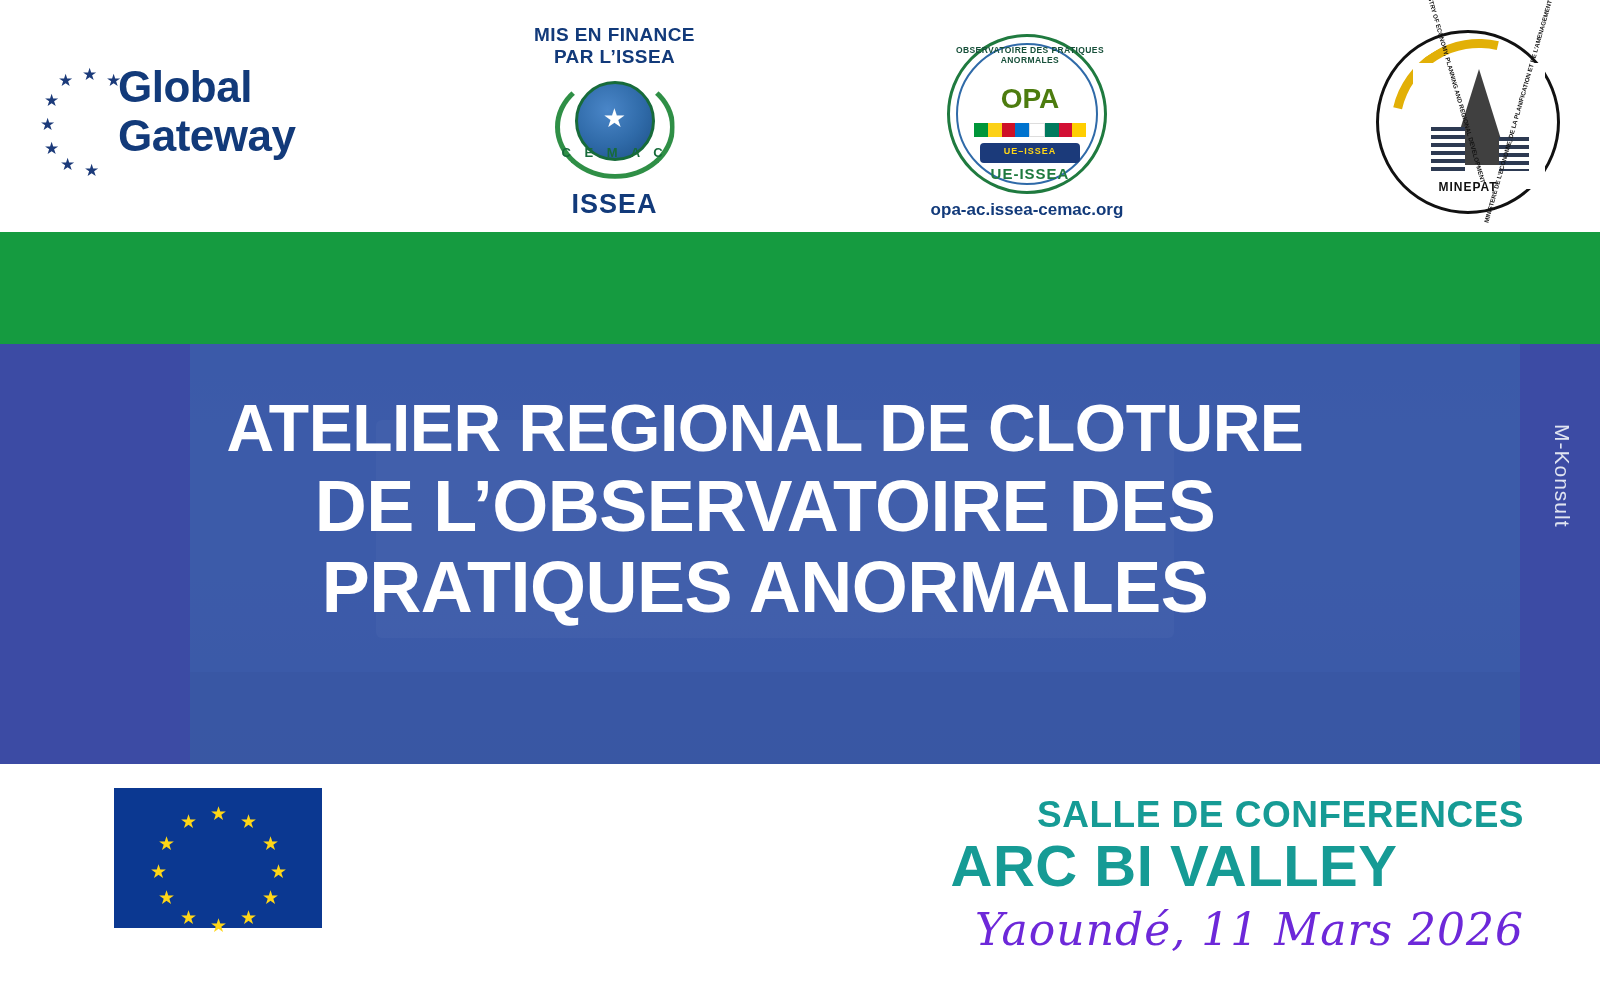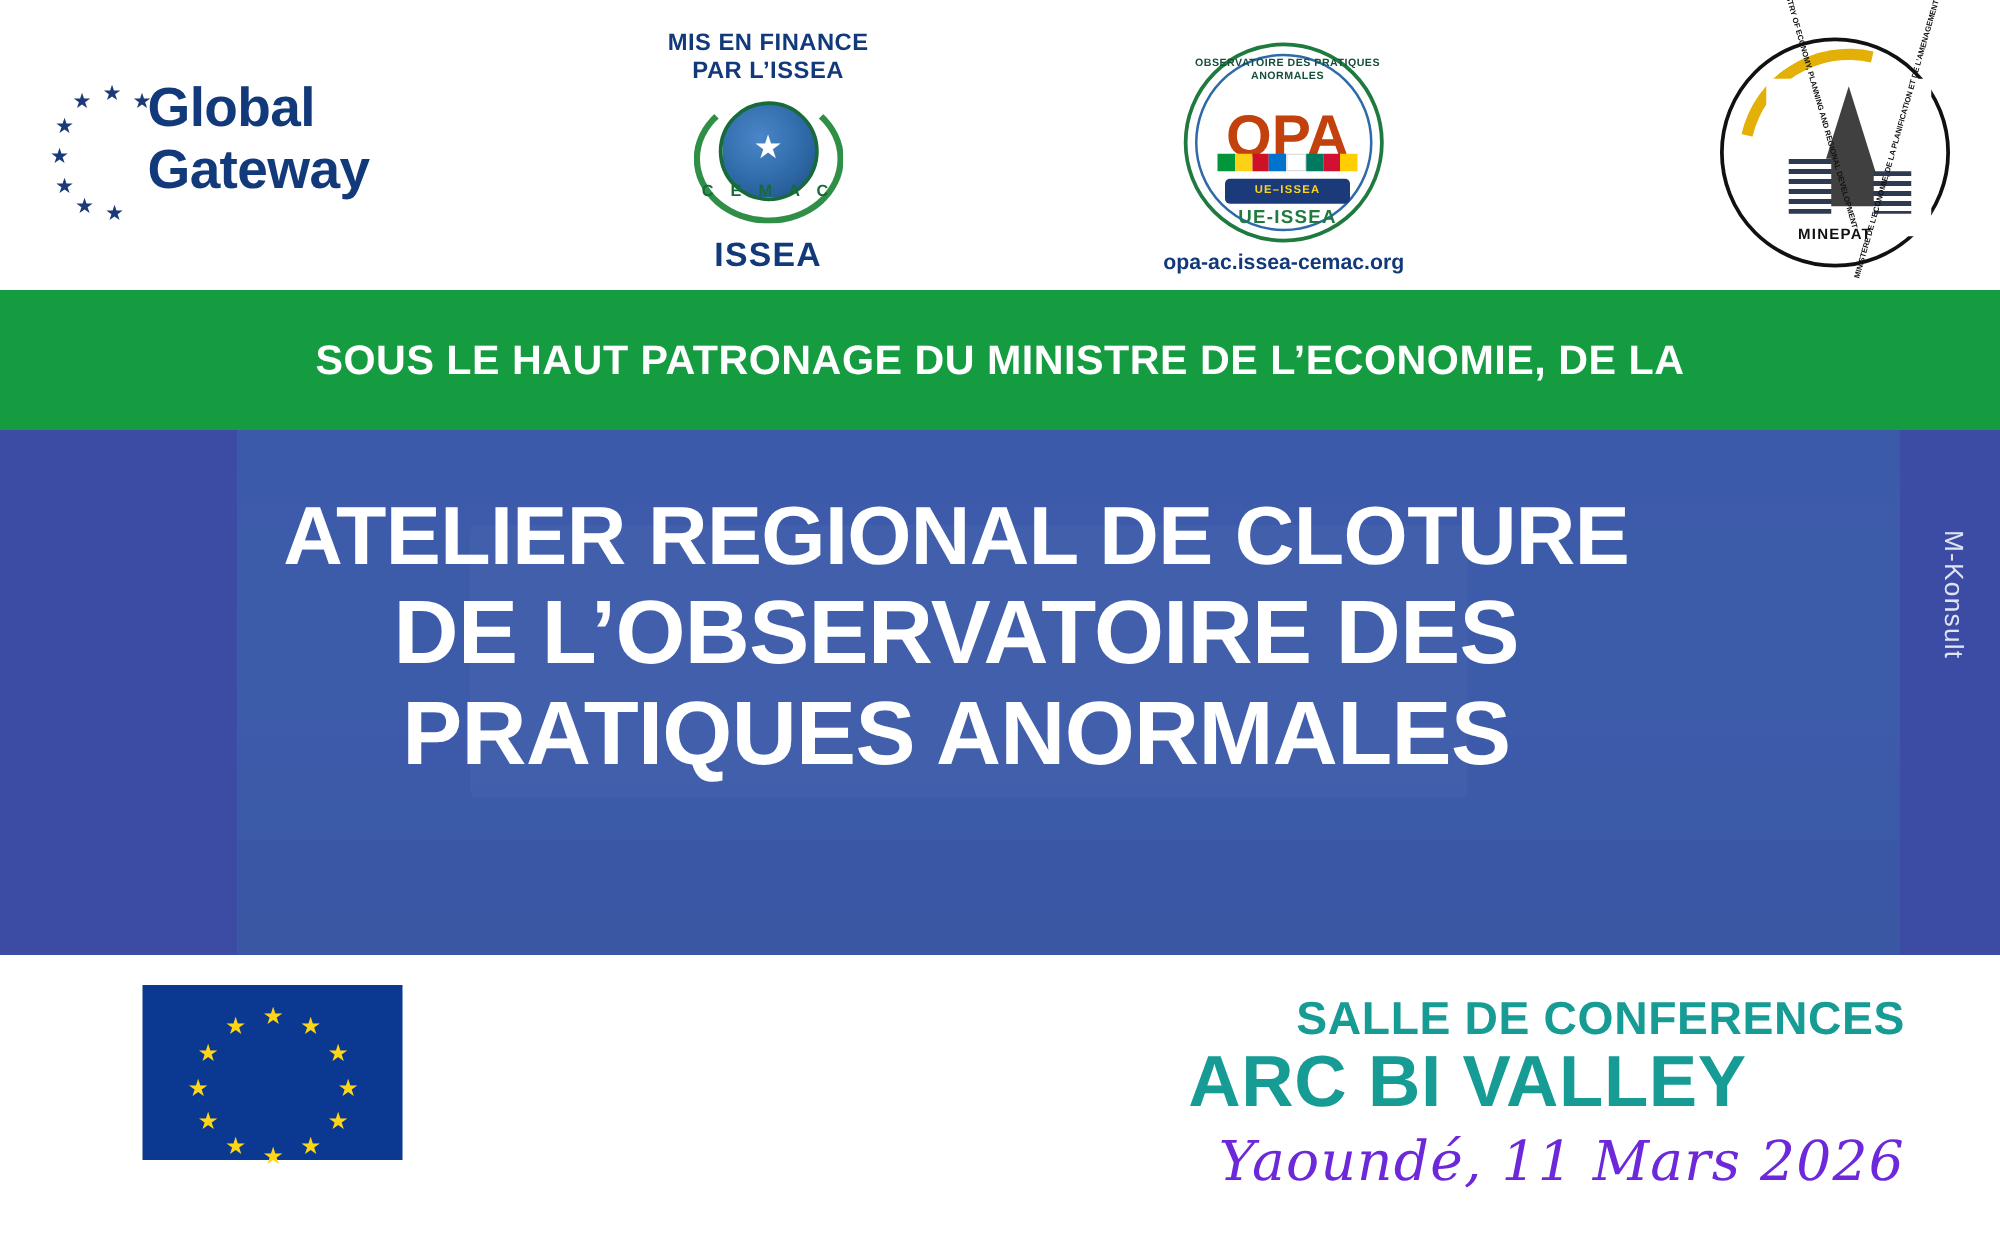--- a/index.html
+++ b/index.html
@@ -99,21 +99,21 @@
     position: absolute; left: 6px; top: 6px; right: 6px; bottom: 6px;
     border-radius: 50%; border: 2px solid #2f6aa8;
   }
   .opa-arc-text {
     position: absolute; left: 0; top: 8px; width: 160px;
     font-size: 8.5px; font-weight: bold; color: #17503a;
     letter-spacing: 0.4px;
   }
   .opa-main {
     position: absolute; left: 0; top: 48px; width: 160px;
-    font-size: 47px; font-weight: bold; color: #c2410c; line-height: 1;
+    font-size: 28px; font-weight: bold; color: #4d7c0f; line-height: 1;
   }
   .opa-flags {
     position: absolute; left: 24px; top: 86px;
     width: 112px; height: 14px;
     display: flex;
   }
   .opa-flags i { flex: 1; height: 14px; display: block; }
   .opa-ue {
     position: absolute; left: 30px; top: 106px;
     width: 100px; height: 20px; border-radius: 4px;
@@ -365,21 +365,21 @@
       <div class="minepat-name">MINEPAT</div>
       <div class="minepat-ring-text">
         <span class="mrt-l">MINISTERE DE L’ECONOMIE, DE LA PLANIFICATION ET DE L’AMENAGEMENT DU TERRITOIRE</span>
         <span class="mrt-r">MINISTRY OF ECONOMY, PLANNING AND REGIONAL DEVELOPMENT</span>
       </div>
     </div>
   </div>
 
   <div class="green-band">
     <p>
-      <span>SOUS LE HAUT PATRONAGE DU MINISTRE DE L’ECONOMIE, DE LA</span><br>
+      <br>
     </p>
   </div>
 
   <div class="hero">
     <div class="hero-photo"></div>
     <div class="hero-tint"></div>
     <div class="hero-title">
       <div class="l1">ATELIER REGIONAL DE CLOTURE</div>
       <div>DE L’OBSERVATOIRE DES</div>
       <div>PRATIQUES ANORMALES</div>

